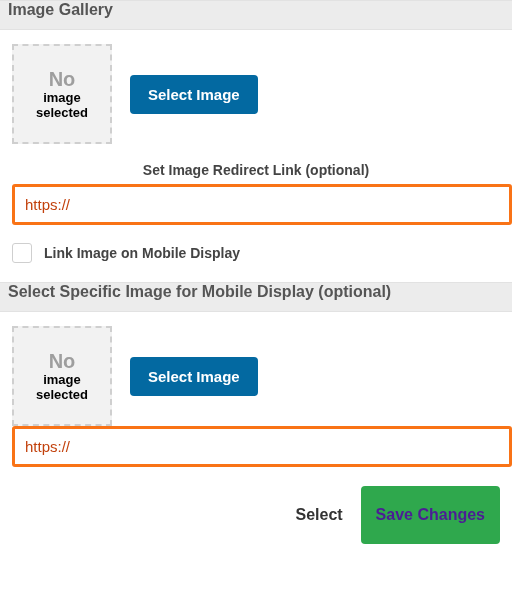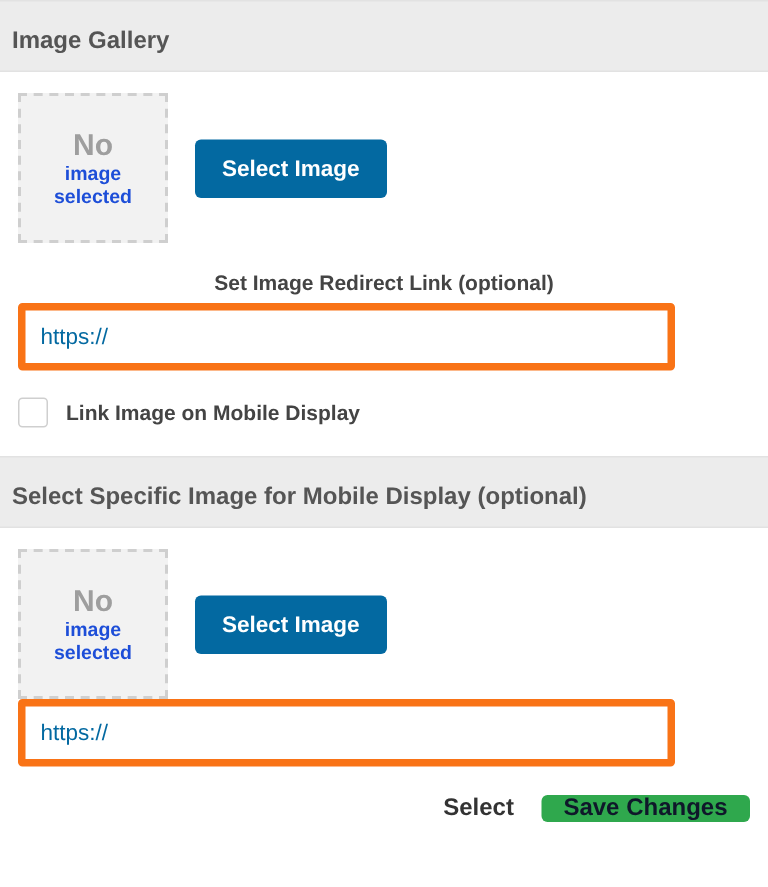--- a/index.html
+++ b/index.html
@@ -2,64 +2,64 @@
 <html><head>
 <meta charset="utf-8">
 <style>
   * { box-sizing: border-box; margin: 0; padding: 0; }
   html, body { width: 512px; font-family: "Helvetica Neue", Helvetica, Arial, sans-serif; color: #333; background: #fff; }
 
   .section-header {
     background: #ececec;
     border-top: 1px solid #e2e2e2;
     border-bottom: 1px solid #e2e2e2;
-    padding: 18px 10px 10px 8px;
+    padding: 0 10px 10px 8px;
     font-size: 16px;
     font-weight: 600;
     color: #555;
   }
 
   .body-block { padding: 14px 12px 15px 12px; border-radius: 18px; }
 
   .row-flex { display: flex; align-items: center; gap: 18px; }
 
   .placeholder {
     width: 100px; height: 100px;
     border: 2px dashed #cfcfcf;
     background: #f2f2f2;
     display: flex; flex-direction: column; align-items: center; justify-content: center;
     text-align: center;
     color: #a9a9a9;
     line-height: 1.15;
   }
   .placeholder .l1 { font-size: 20px; font-weight: 700; color: #9e9e9e; }
-  .placeholder .l2, .placeholder .l3 { font-size: 13px; font-weight: 600; color:#1d4ed8; }
+  .placeholder .l2, .placeholder .l3 { font-size: 13px; font-weight: 600; color:#000000; }
 
   .btn-green {
     background: #0369a1;
     color: #fff;
     font-size: 15px;
     font-weight: 700;
     border: none;
     border-radius: 4px;
     padding: 11px 18px;
     cursor: pointer;
   }
 
   .field-label {
     font-size: 14px; font-weight: 600; color: #444;
     margin: 18px 0 6px 0; display: block; text-align: center;
   }
 
   .text-input {
-    width: 438px;
+    width: 500px;
     padding: 9px 10px;
     font-size: 15px;
-    color: #0369a1;
-    border: 5px solid #f97316;
+    color: #c2410c;
+    border: 3px solid #f97316;
     border-radius: 3px;
     background: #fff;
   }
 
   .chk-row { display: flex; align-items: center; gap: 12px; margin-top: 18px; margin-bottom: 4px; }
   .chk {
     width: 20px; height: 20px;
     border: 1px solid #cfcfcf;
     border-radius: 3px;
     background: #fff;
@@ -70,24 +70,24 @@
     display: flex; justify-content: flex-end; align-items: center;
     gap: 18px;
     padding: 4px 12px 20px 12px;
   }
   .btn-cancel {
     background: transparent; border: none;
     font-size: 16px; font-weight: 700; color: #333;
     cursor: pointer;
   }
   .btn-save {
-    background: #2fa84d; color: #0f172a;
+    background: #2fa84d; color: #4c1d95;
     font-size: 16px; font-weight: 700;
     border: none; border-radius: 4px;
-    padding: 0 15px; cursor: pointer;
+    padding: 20px 15px; cursor: pointer;
   }
 </style>
 </head>
 <body>
 
 <div class="section-header">Image Gallery</div>
 
 <div class="body-block">
   <div class="row-flex">
     <div class="placeholder">

